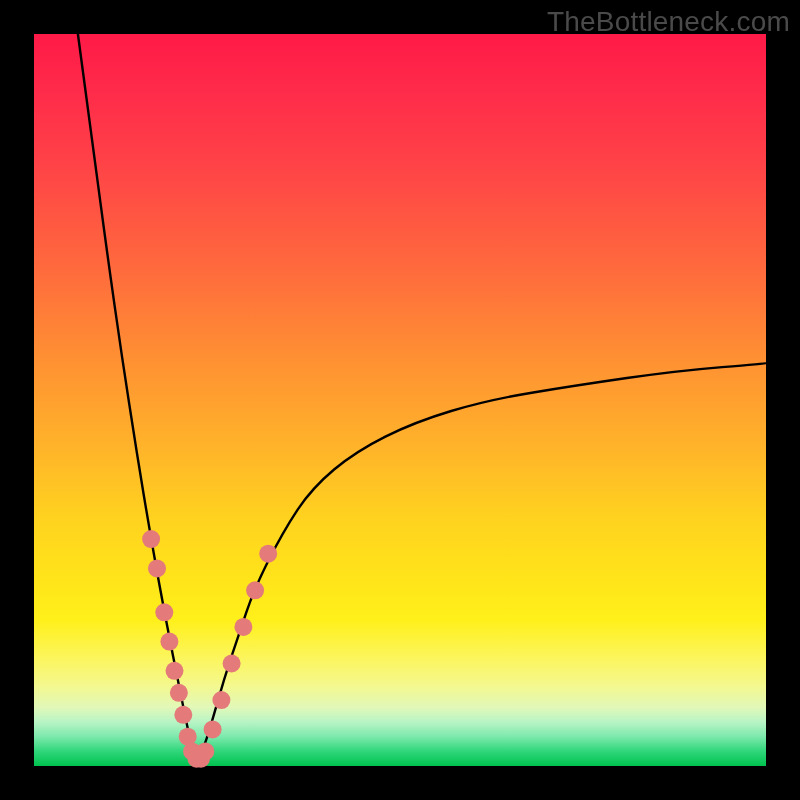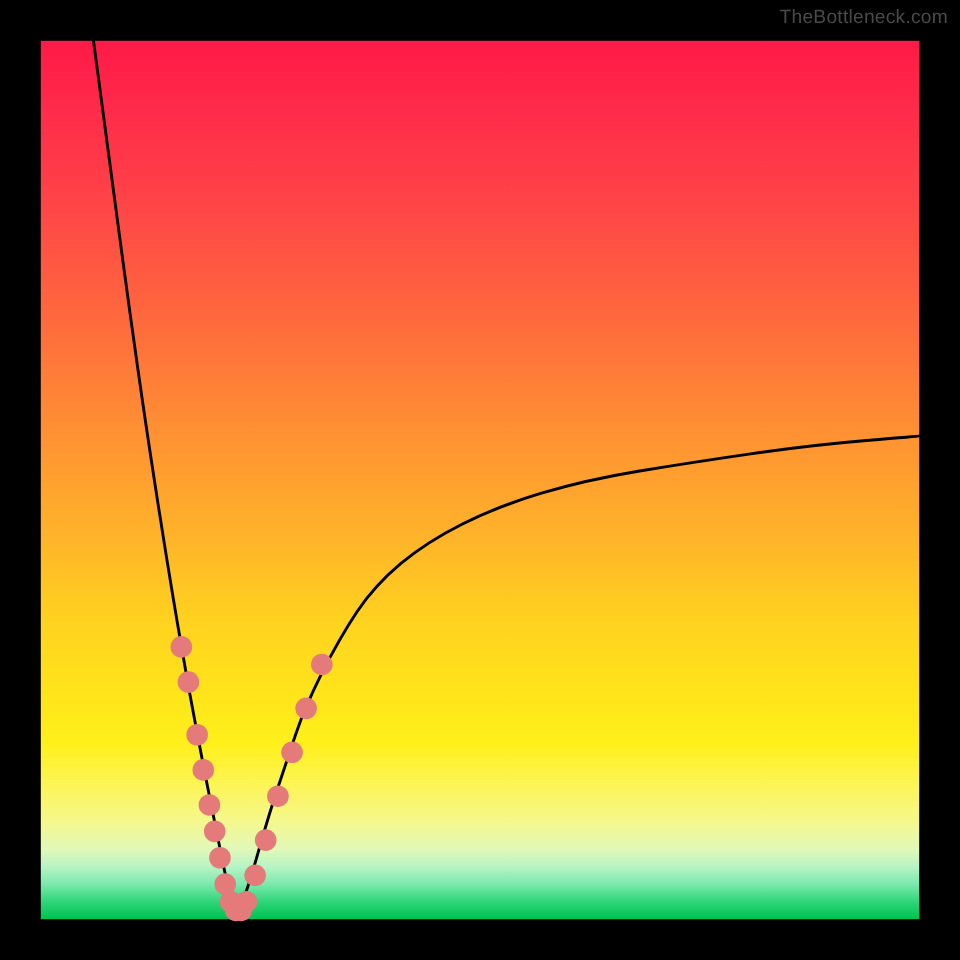--- a/index.html
+++ b/index.html
@@ -43,21 +43,21 @@
       #7ce9ac 96%,
       #2fd67a 98%,
       #00c24f 100%
     );
   }
   .watermark {
     position: absolute;
     top: 6px;
     right: 10px;
     color: #4a4a4a;
-    font-size: 16px;
+    font-size: 28px;
     font-weight: 500;
     letter-spacing: 0.2px;
     user-select: none;
   }
   svg.overlay {
     position: absolute;
     left: 0;
     top: 0;
     width: 732px;
     height: 732px;

